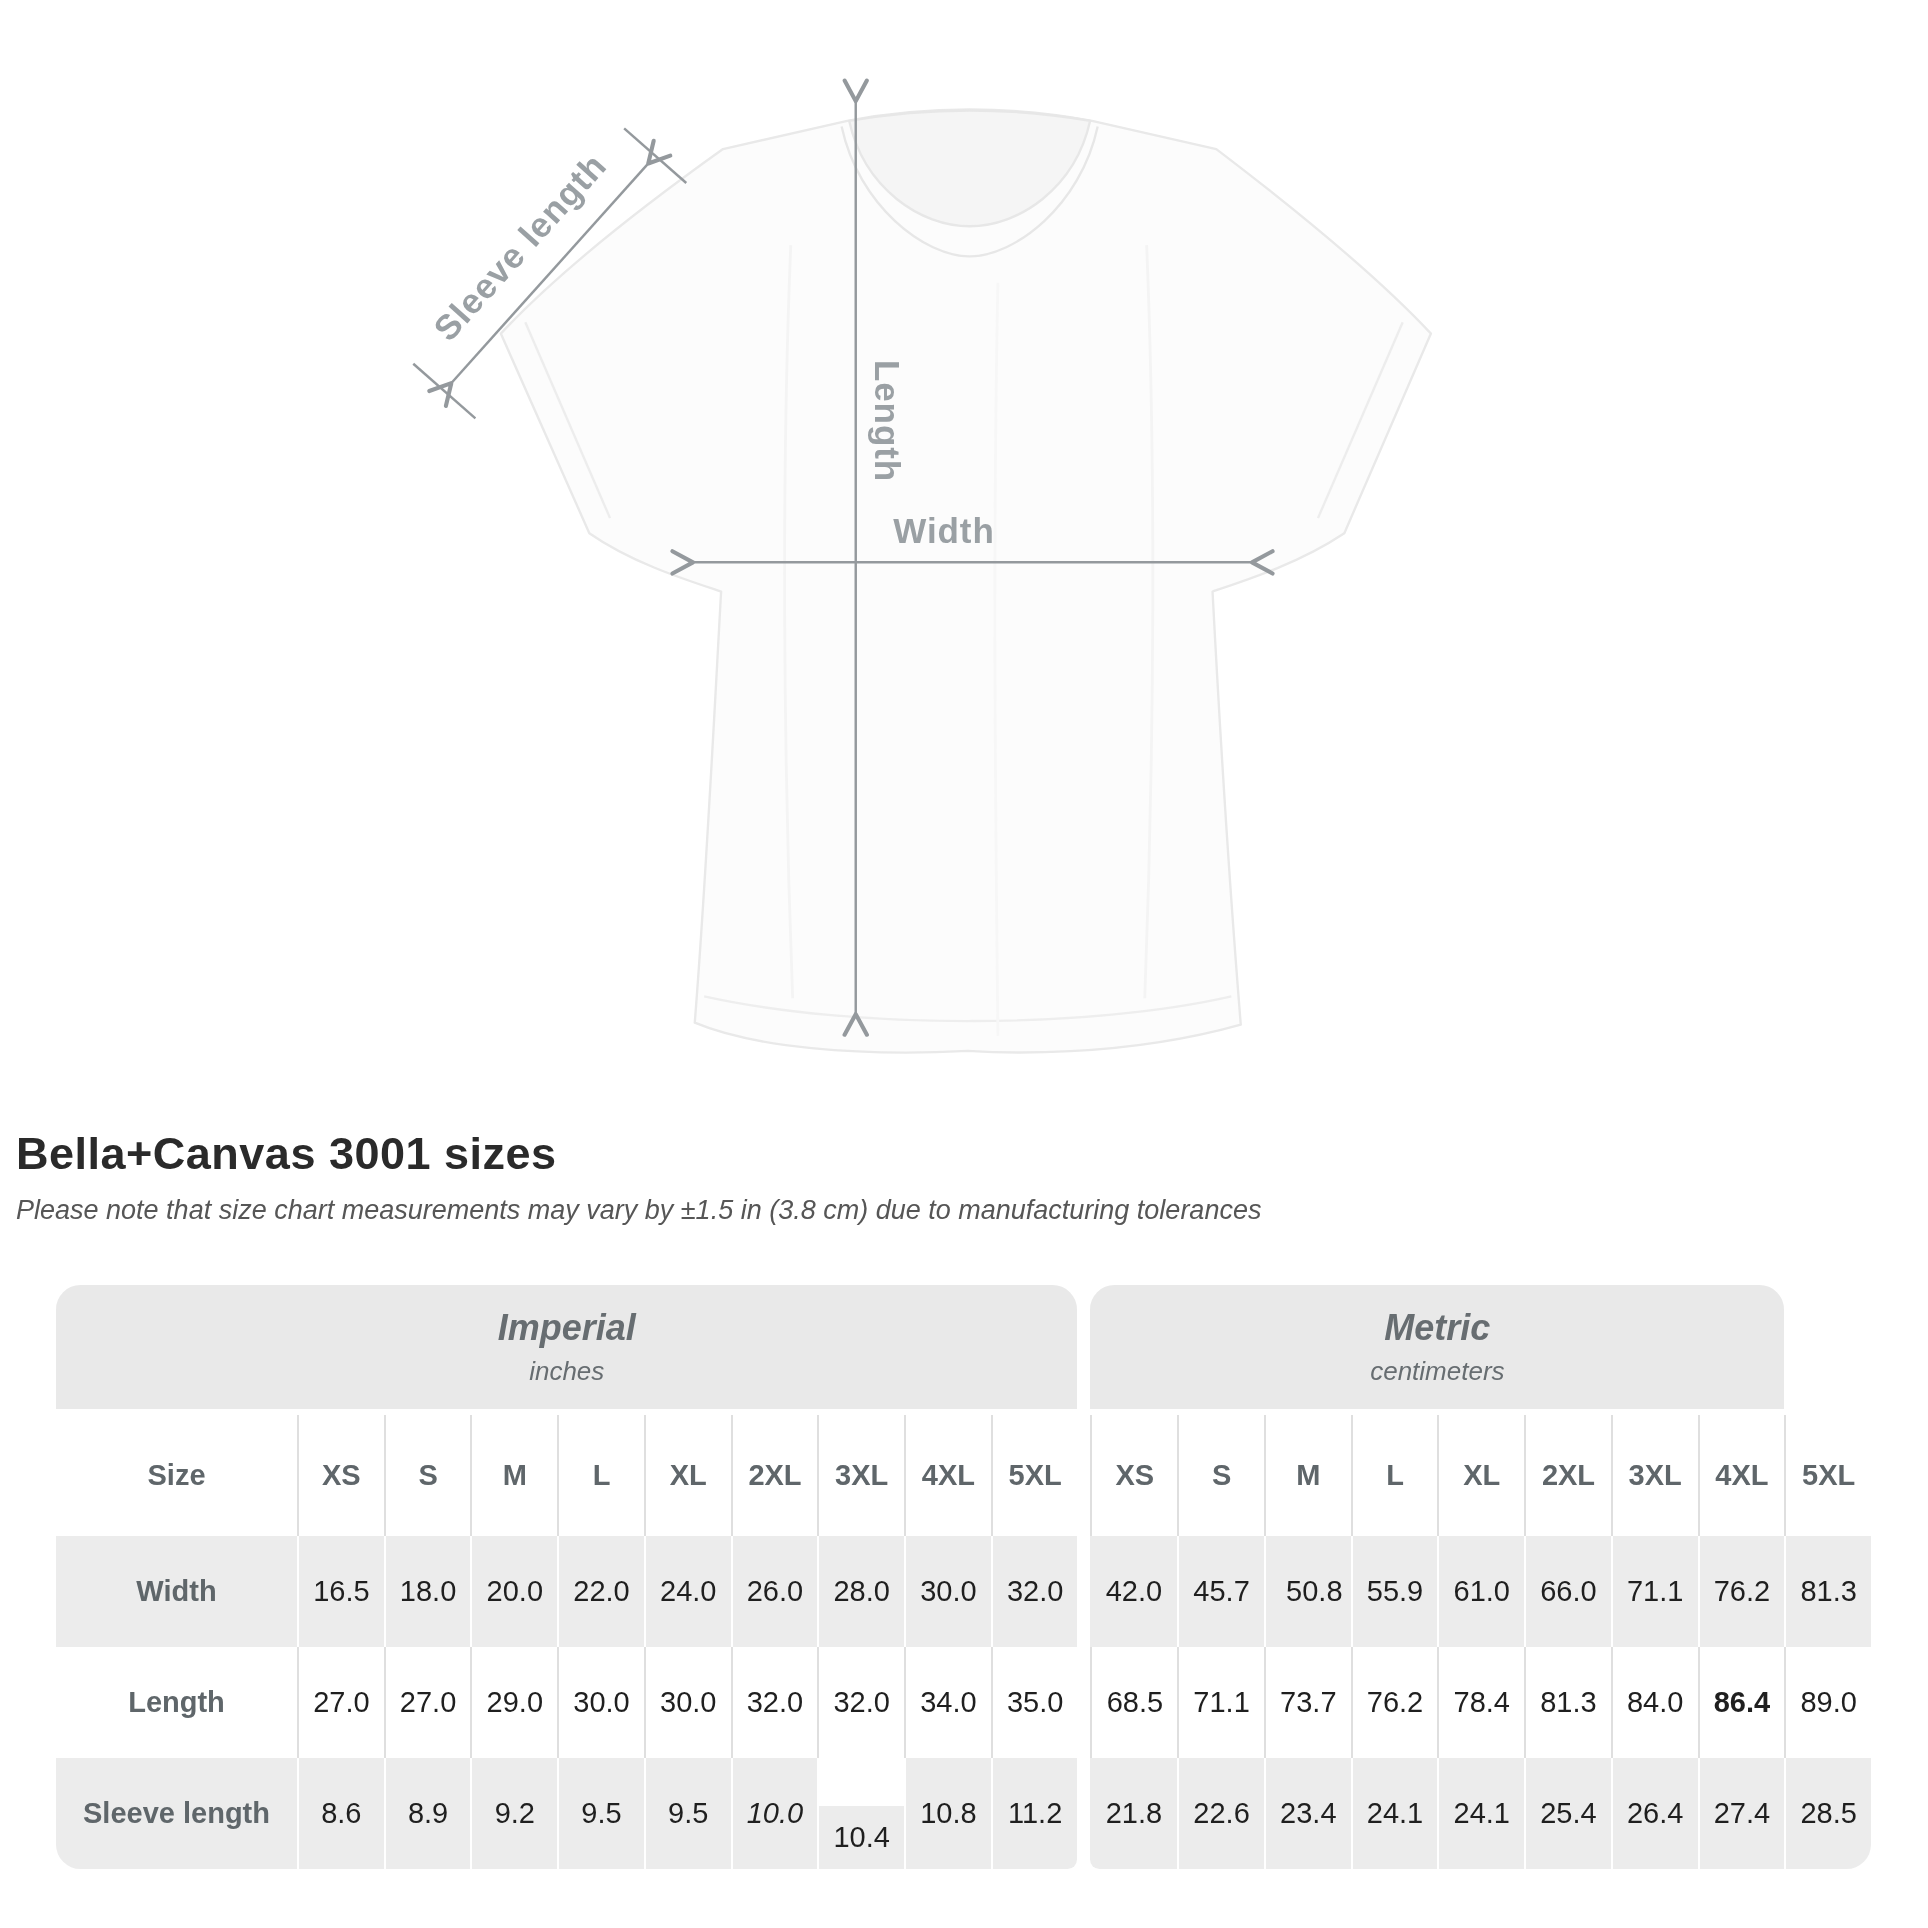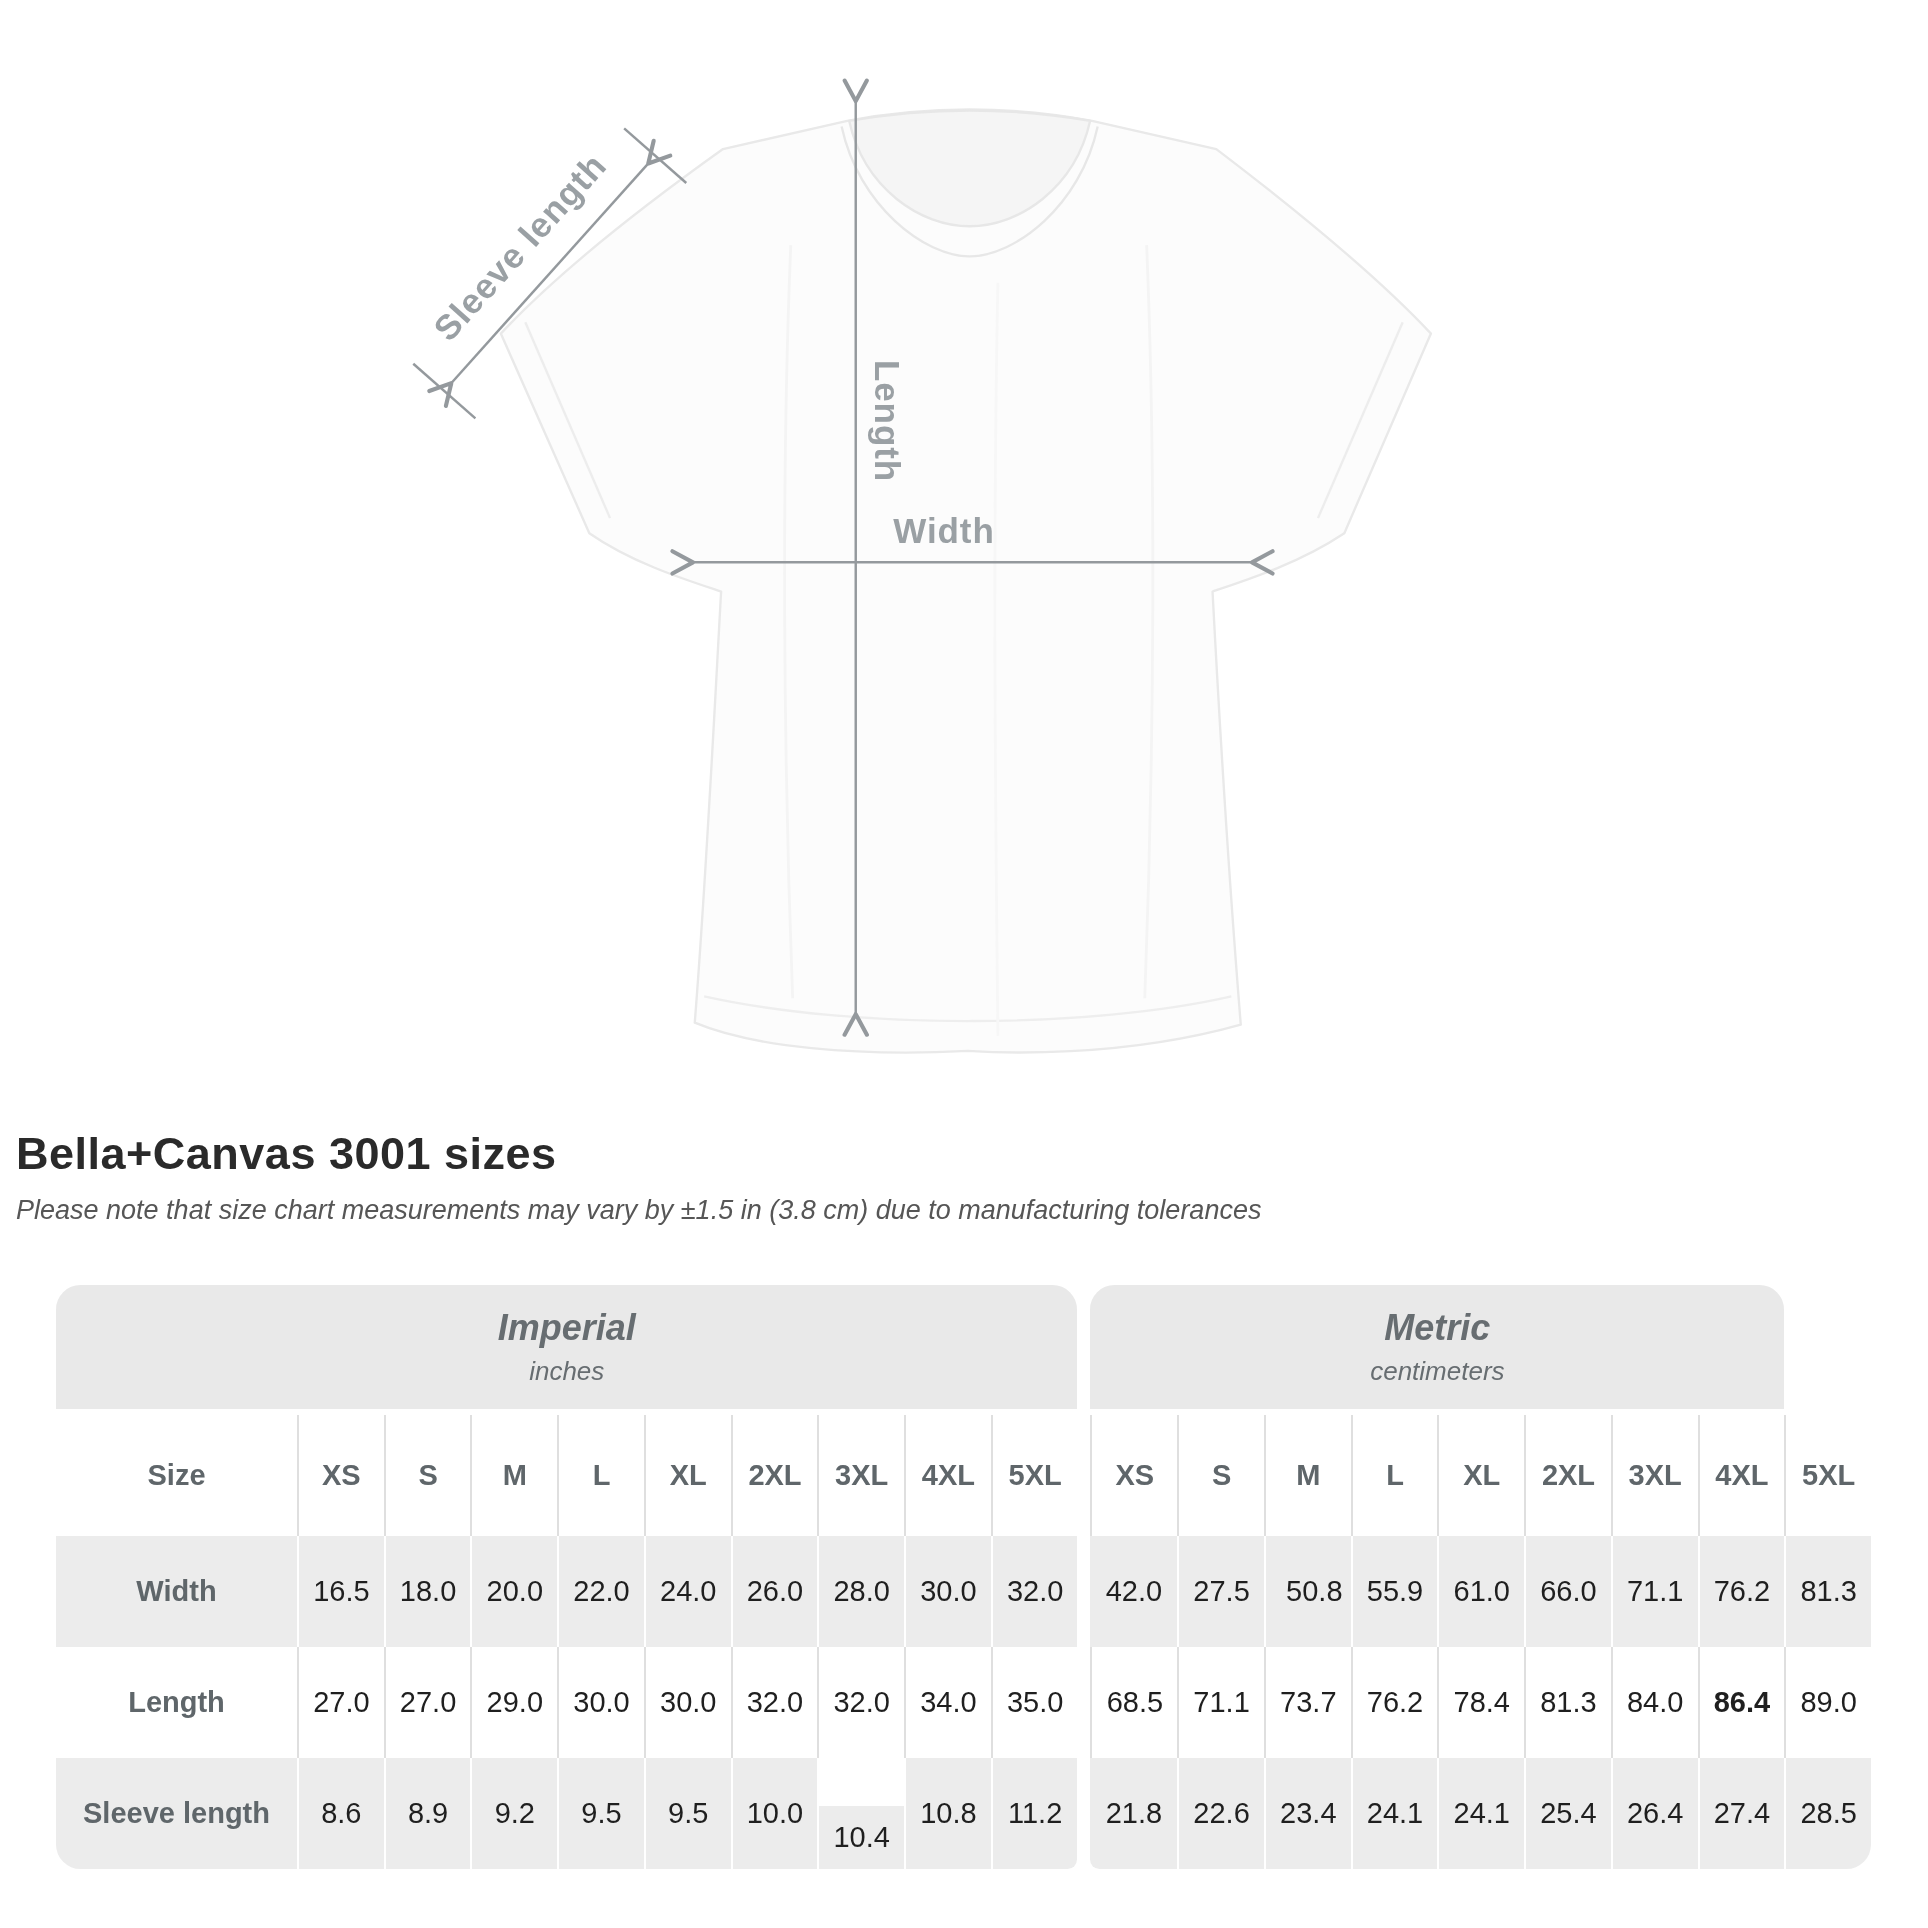--- a/index.html
+++ b/index.html
@@ -143,21 +143,21 @@
         <div class="cell g sep-g" style="grid-area: 3 / 2;">16.5</div>
         <div class="cell g sep-g" style="grid-area: 3 / 3;">18.0</div>
         <div class="cell g sep-g" style="grid-area: 3 / 4;">20.0</div>
         <div class="cell g sep-g" style="grid-area: 3 / 5;">22.0</div>
         <div class="cell g sep-g" style="grid-area: 3 / 6;">24.0</div>
         <div class="cell g sep-g" style="grid-area: 3 / 7;">26.0</div>
         <div class="cell g sep-g" style="grid-area: 3 / 8;">28.0</div>
         <div class="cell g sep-g" style="grid-area: 3 / 9;">30.0</div>
         <div class="cell g sep-g" style="grid-area: 3 / 10;">32.0</div>
         <div class="cell g" style="grid-area: 3 / 12;">42.0</div>
-        <div class="cell g sep-g" style="grid-area: 3 / 13;">27.5</div>
+        <div class="cell g sep-g" style="grid-area: 3 / 13;">45.7</div>
         <div class="cell g sep-g" style="grid-area: 3 / 14; padding-left: 12px;">50.8</div>
         <div class="cell g sep-g" style="grid-area: 3 / 15;">55.9</div>
         <div class="cell g sep-g" style="grid-area: 3 / 16;">61.0</div>
         <div class="cell g sep-g" style="grid-area: 3 / 17;">66.0</div>
         <div class="cell g sep-g" style="grid-area: 3 / 18;">71.1</div>
         <div class="cell g sep-g" style="grid-area: 3 / 19;">76.2</div>
         <div class="cell g sep-g" style="grid-area: 3 / 20;">81.3</div>
         <div class="cell lbl" style="grid-area: 4 / 1;">Length</div>
         <div class="cell sep-w" style="grid-area: 4 / 2;">27.0</div>
         <div class="cell sep-w" style="grid-area: 4 / 3;">27.0</div>
@@ -176,21 +176,21 @@
         <div class="cell sep-w" style="grid-area: 4 / 17;">81.3</div>
         <div class="cell sep-w" style="grid-area: 4 / 18;">84.0</div>
         <div class="cell sep-w" style="grid-area: 4 / 19; font-weight: bold;">86.4</div>
         <div class="cell sep-w" style="grid-area: 4 / 20;">89.0</div>
         <div class="cell lbl g c-bl" style="grid-area: 5 / 1;">Sleeve length</div>
         <div class="cell g sep-g" style="grid-area: 5 / 2;">8.6</div>
         <div class="cell g sep-g" style="grid-area: 5 / 3;">8.9</div>
         <div class="cell g sep-g" style="grid-area: 5 / 4;">9.2</div>
         <div class="cell g sep-g" style="grid-area: 5 / 5;">9.5</div>
         <div class="cell g sep-g" style="grid-area: 5 / 6;">9.5</div>
-        <div class="cell g sep-g" style="grid-area: 5 / 7;">10.0</div>
+        <div class="cell g sep-g" style="grid-area: 5 / 7; font-style: italic;">10.0</div>
         <div class="cell g sep-g" style="grid-area: 5 / 8; margin-top: 48px;">10.4</div>
         <div class="cell g sep-g" style="grid-area: 5 / 9;">10.8</div>
         <div class="cell g sep-g c-bri" style="grid-area: 5 / 10;">11.2</div>
         <div class="cell g c-bli" style="grid-area: 5 / 12;">21.8</div>
         <div class="cell g sep-g" style="grid-area: 5 / 13;">22.6</div>
         <div class="cell g sep-g" style="grid-area: 5 / 14;">23.4</div>
         <div class="cell g sep-g" style="grid-area: 5 / 15;">24.1</div>
         <div class="cell g sep-g" style="grid-area: 5 / 16;">24.1</div>
         <div class="cell g sep-g" style="grid-area: 5 / 17; text-align: right;">25.4</div>
         <div class="cell g sep-g" style="grid-area: 5 / 18;">26.4</div>

